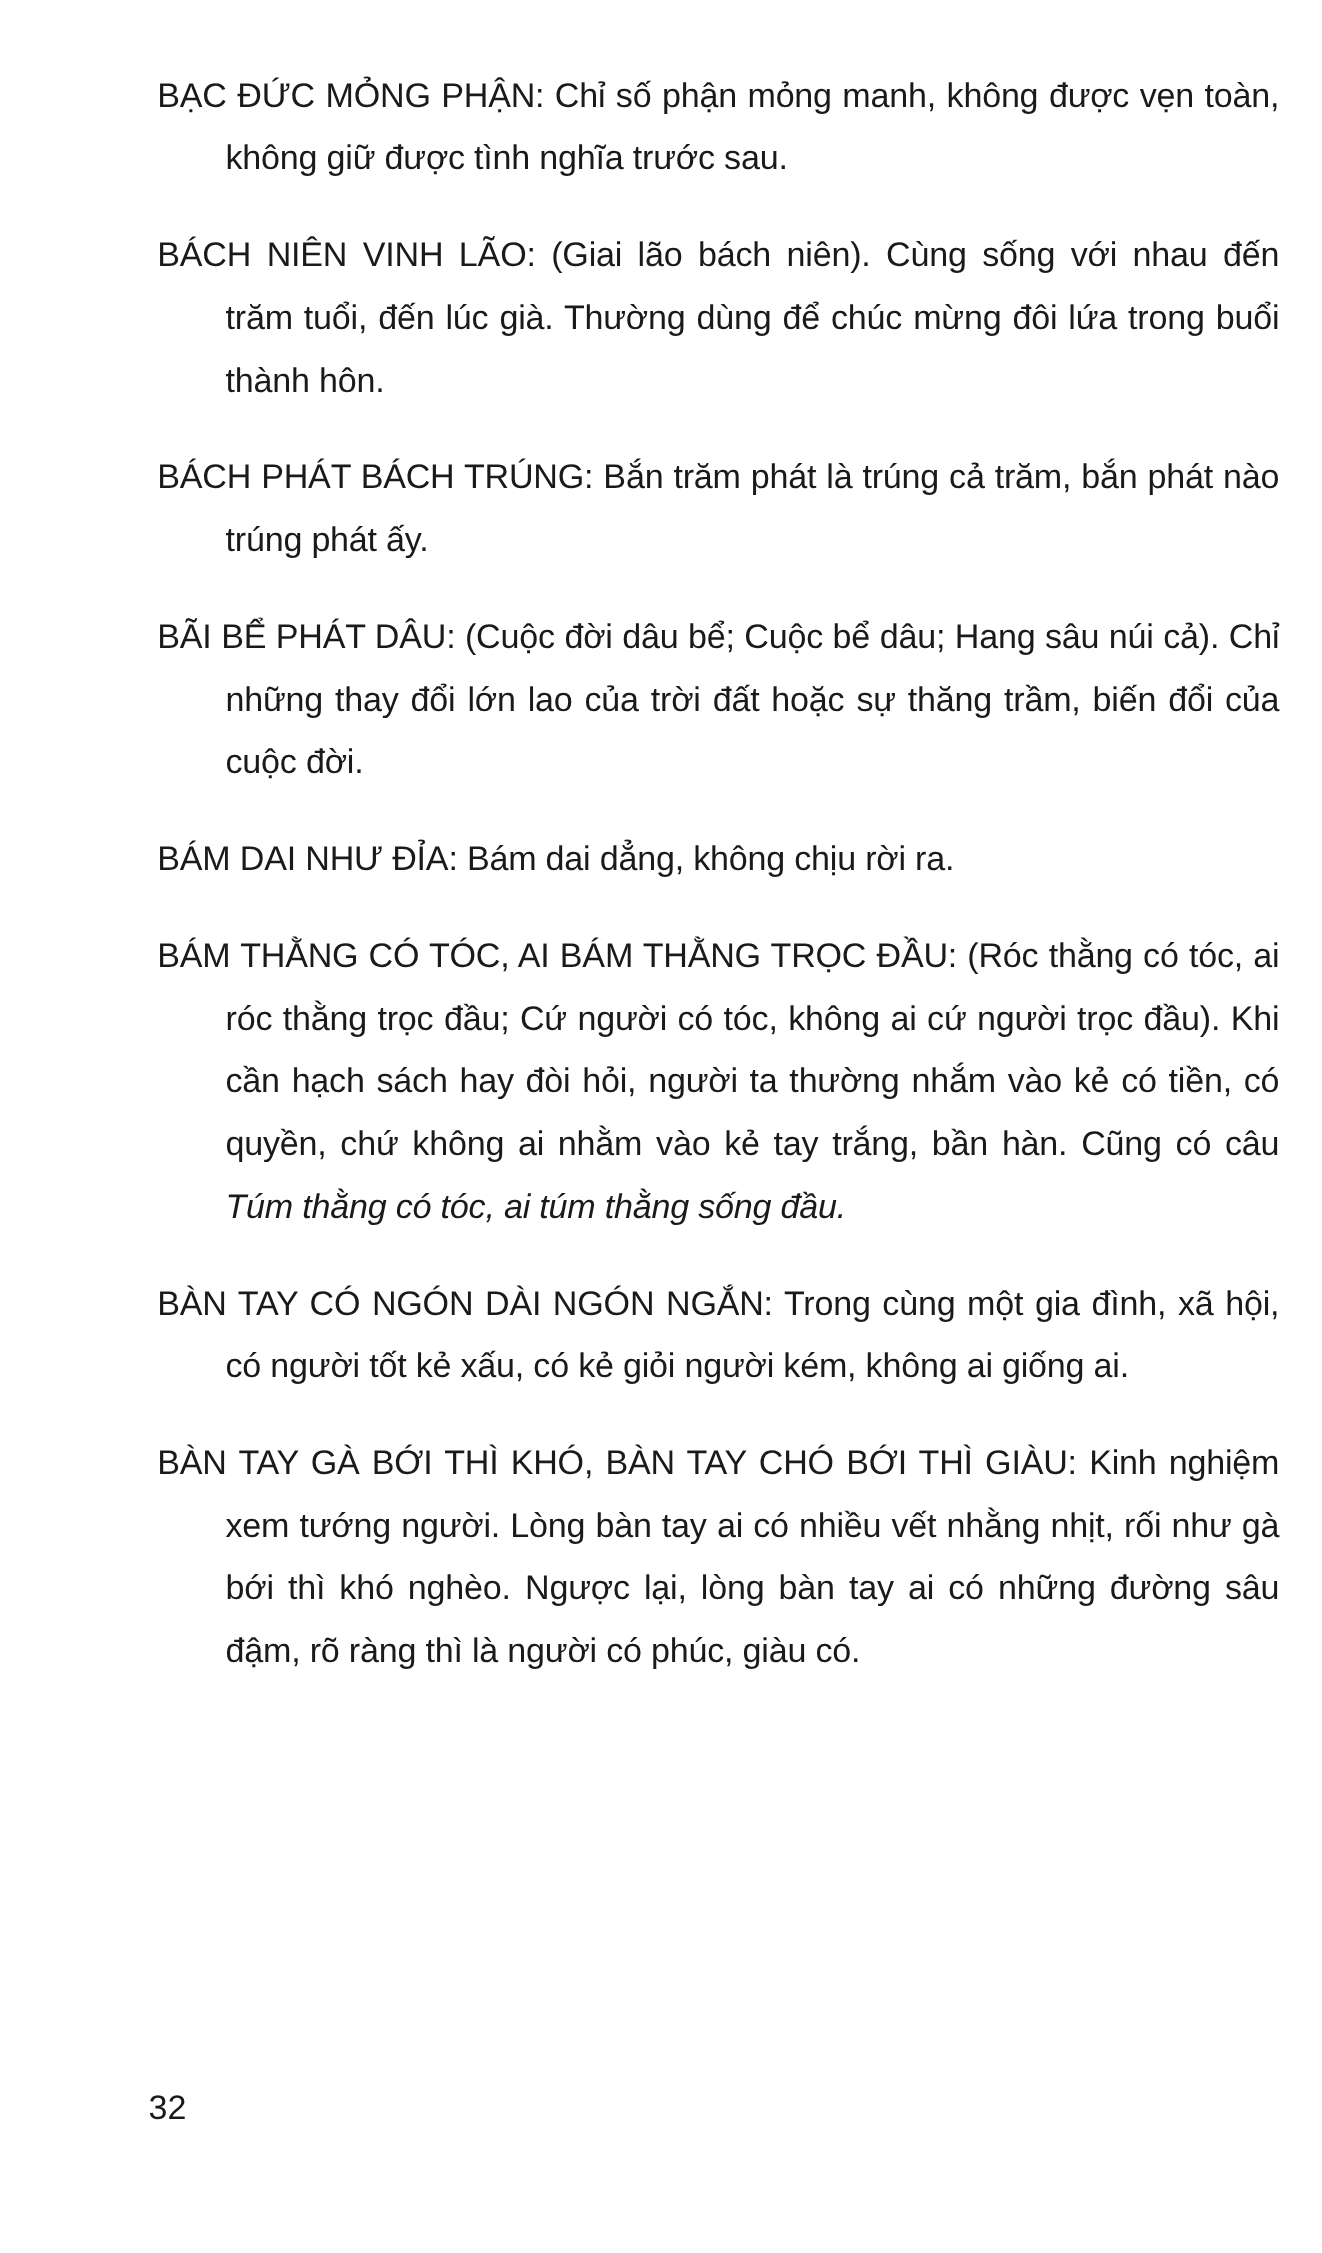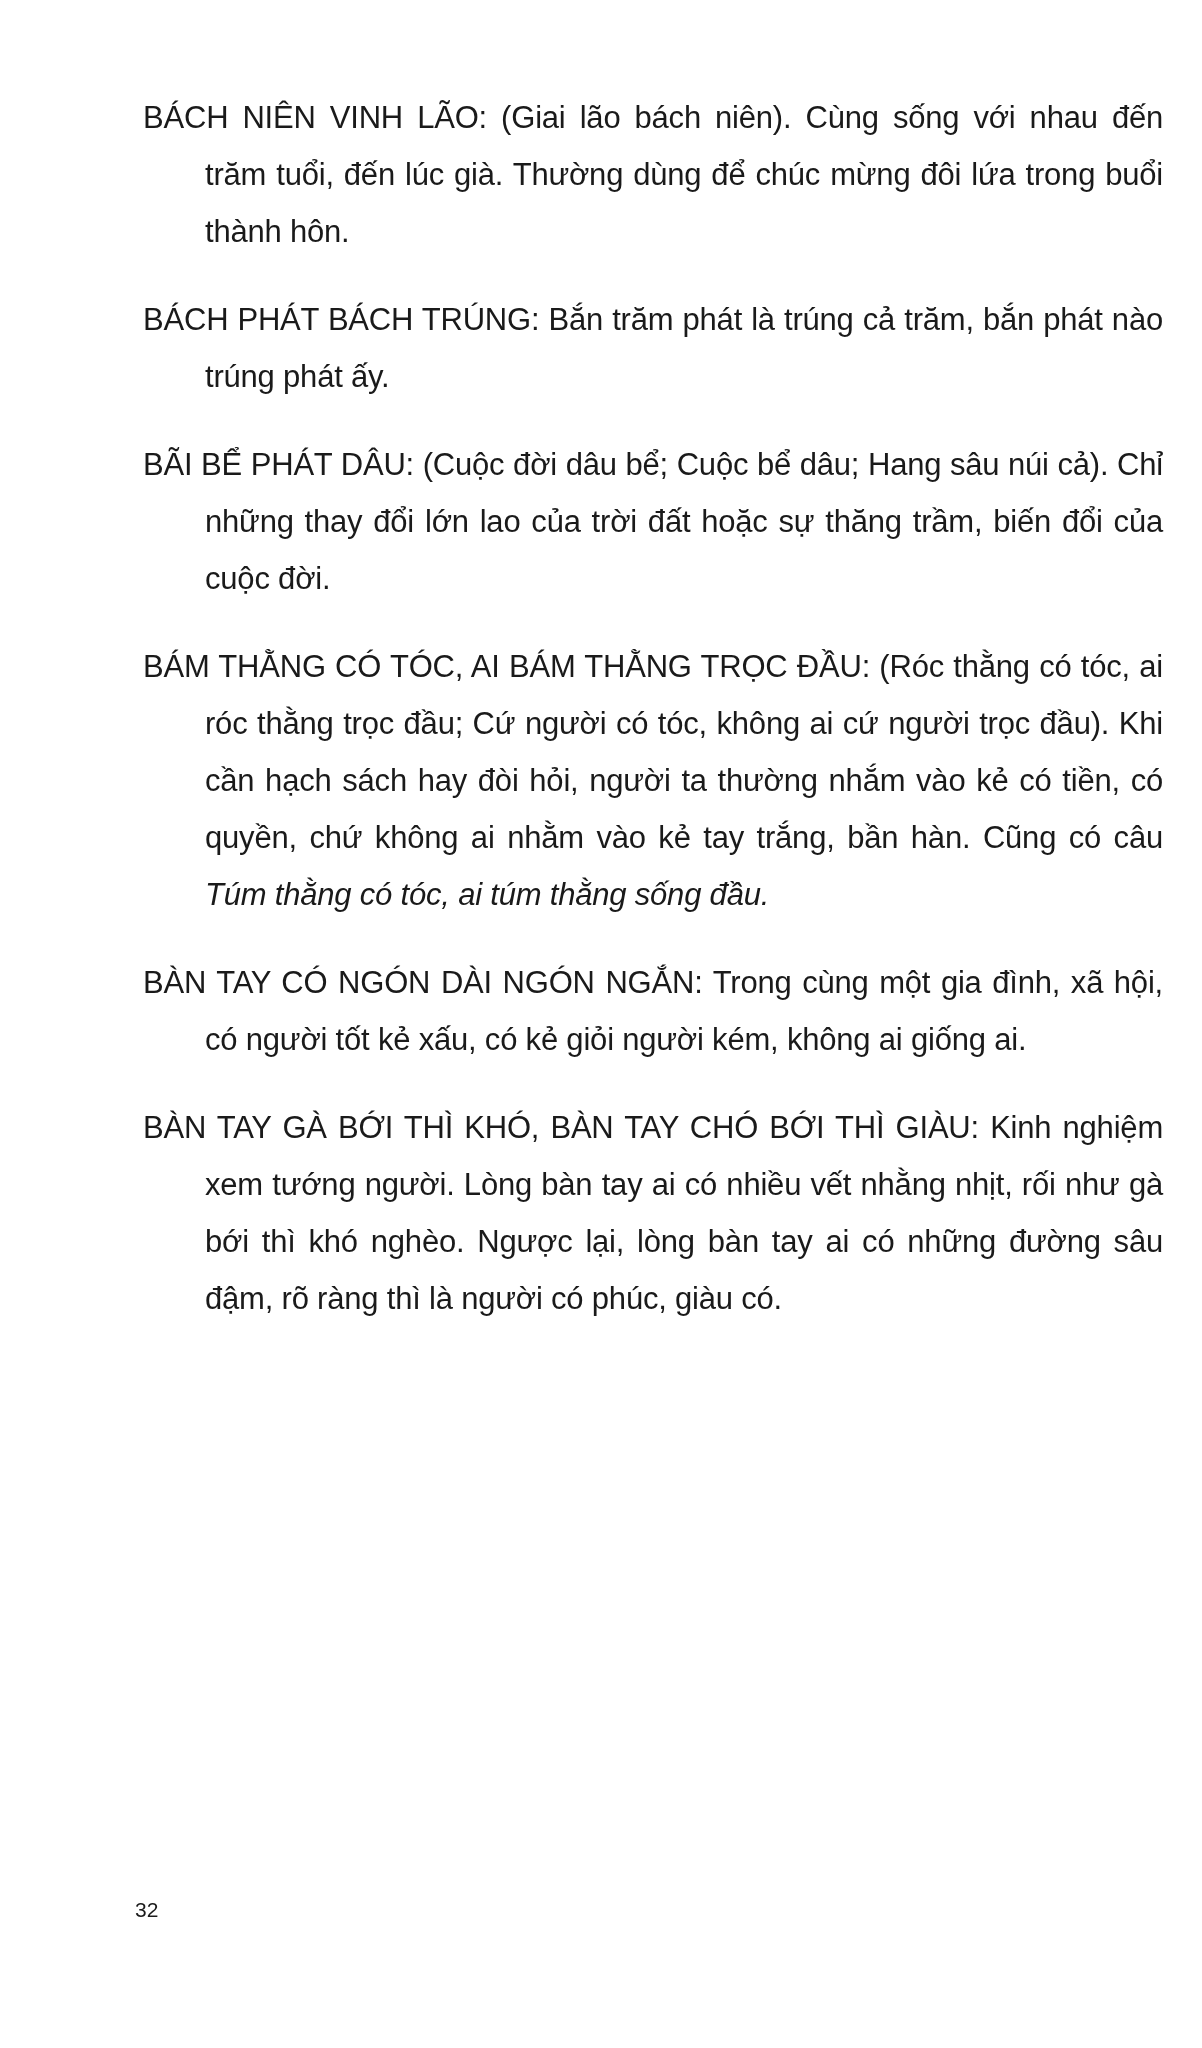--- a/index.html
+++ b/index.html
@@ -17,38 +17,46 @@
     line-height: 57px;
     padding-left: 62px;
     text-indent: -62px;
     margin-bottom: 6px;
     text-align: justify;
     letter-spacing: -0.2px;
   }
   .term { font-weight: normal; }
   .page-number {
     position: absolute; left: 135px; top: 1898px;
-    font-size: 21px;
+    font-size: 31px;
   }
 </style>
 </head>
 <body>
 
 <div class="page">
+  <p class="entry" style="margin-top:0">
+    <span class="term">BẠC ĐỨC MỎNG PHẬN:</span>
+    <span class="def">Chỉ số phận mỏng manh, không được vẹn toàn, không giữ được tình nghĩa trước sau.</span>
+  </p>
   <p class="entry">
     <span class="term">BÁCH NIÊN VINH LÃO:</span>
     <span class="def">(Giai lão bách niên). Cùng sống với nhau đến trăm tuổi, đến lúc già. Thường dùng để chúc mừng đôi lứa trong buổi thành hôn.</span>
   </p>
   <p class="entry">
     <span class="term">BÁCH PHÁT BÁCH TRÚNG:</span>
     <span class="def">Bắn trăm phát là trúng cả trăm, bắn phát nào trúng phát ấy.</span>
   </p>
   <p class="entry">
     <span class="term">BÃI BỂ PHÁT DÂU:</span>
     <span class="def">(Cuộc đời dâu bể; Cuộc bể dâu; Hang sâu núi cả). Chỉ những thay đổi lớn lao của trời đất hoặc sự thăng trầm, biến đổi của cuộc đời.</span>
+  </p>
+  <p class="entry">
+    <span class="term">BÁM DAI NHƯ ĐỈA:</span>
+    <span class="def">Bám dai dẳng, không chịu rời ra.</span>
   </p>
   <p class="entry">
     <span class="term">BÁM THẰNG CÓ TÓC, AI BÁM THẰNG TRỌC ĐẦU:</span>
     <span class="def">(Róc thằng có tóc, ai róc thằng trọc đầu; Cứ người có tóc, không ai cứ người trọc đầu). Khi cần hạch sách hay đòi hỏi, người ta thường nhắm vào kẻ có tiền, có quyền, chứ không ai nhằm vào kẻ tay trắng, bần hàn. Cũng có câu</span>
     <em>Túm thằng có tóc, ai túm thằng sống đầu.</em>
   </p>
   <p class="entry">
     <span class="term">BÀN TAY CÓ NGÓN DÀI NGÓN NGẮN:</span>
     <span class="def">Trong cùng một gia đình, xã hội, có người tốt kẻ xấu, có kẻ giỏi người kém, không ai giống ai.</span>
   </p>

